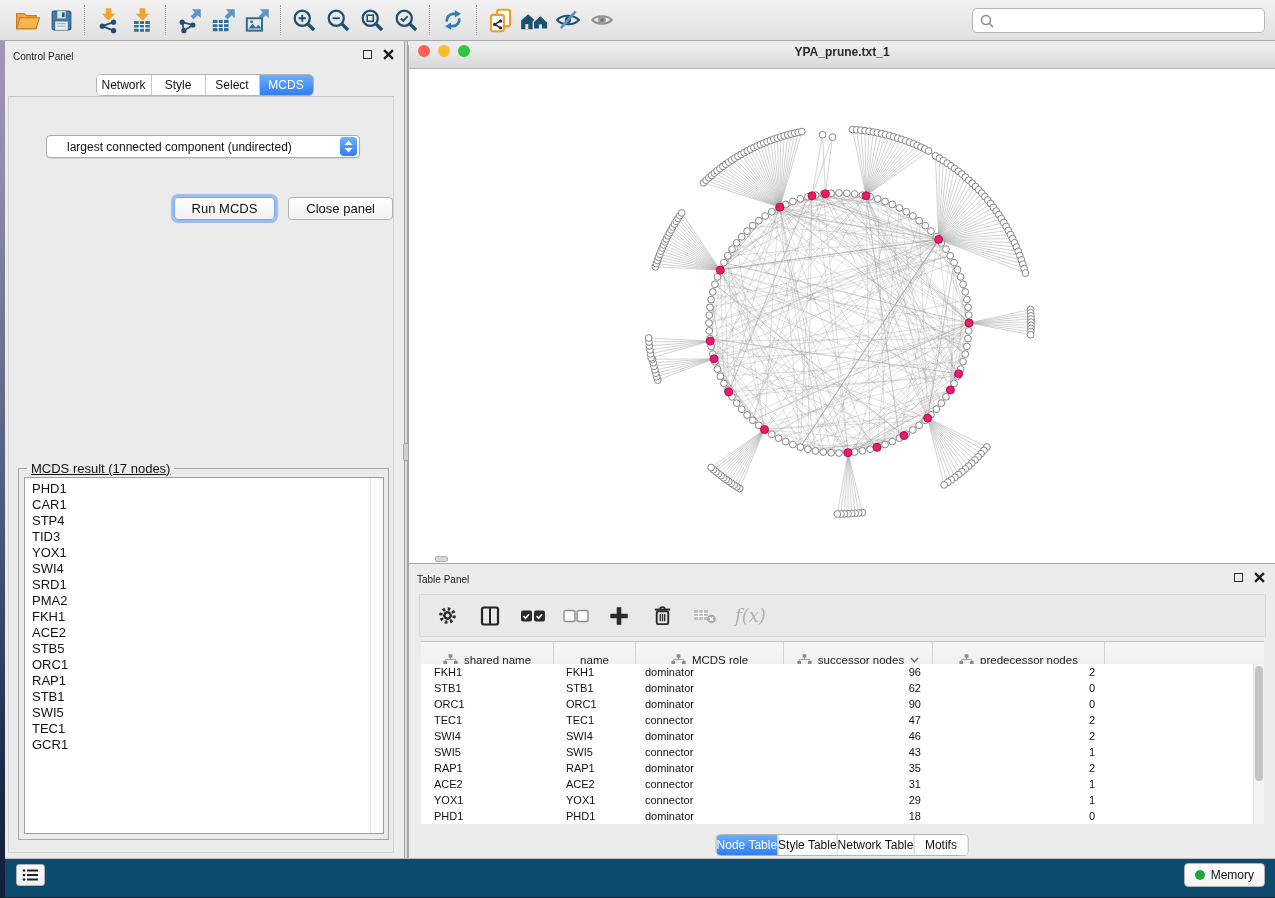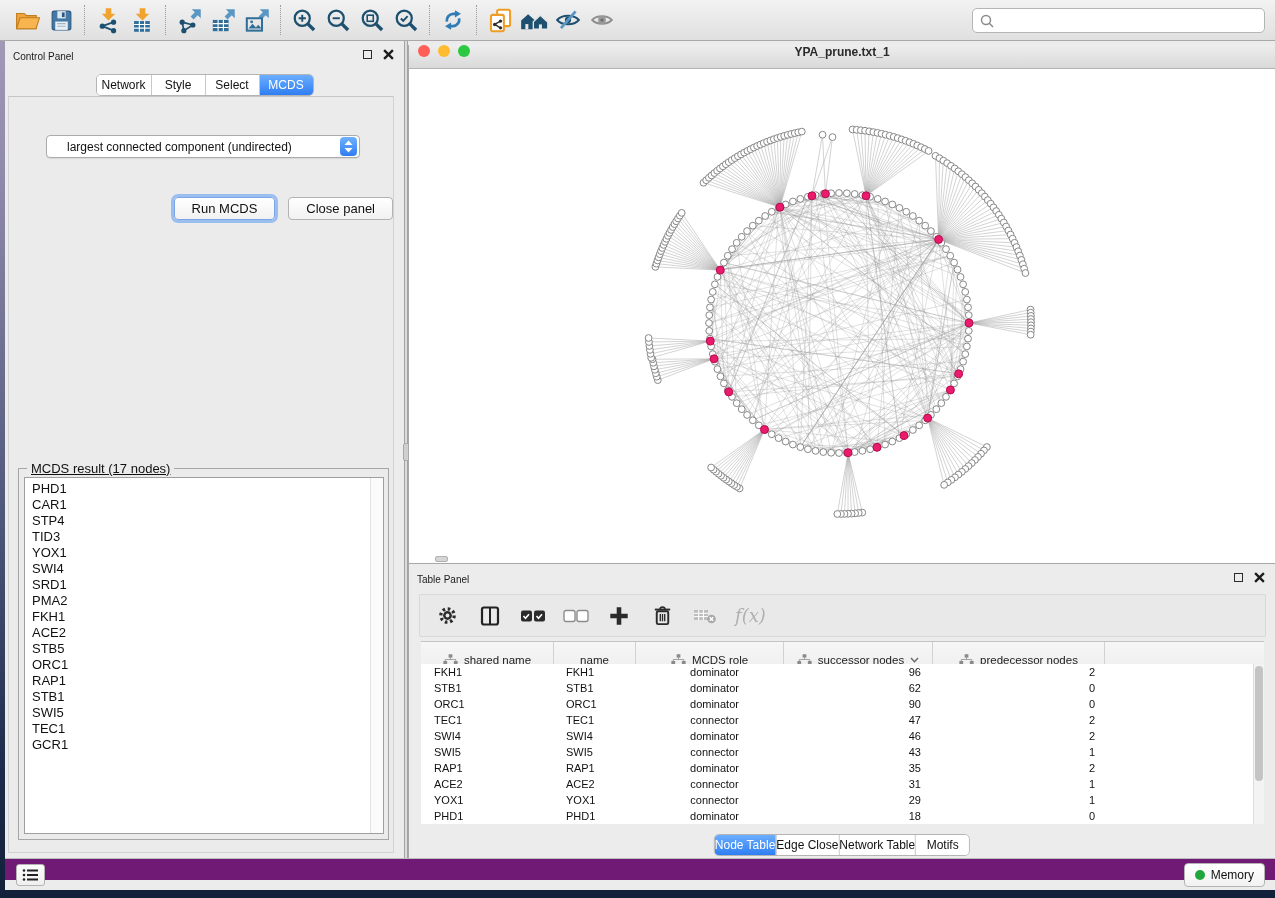--- a/index.html
+++ b/index.html
@@ -100,34 +100,34 @@
   .fx { font-family:"DejaVu Serif", serif; font-style:italic; font-size:18px; color:#b0b0b0; }
   .thead { position:absolute; left:12px; top:77px; width:843px; height:37px; display:flex;
     background:linear-gradient(#f6f6f6,#ededed); border-top:1px solid #c4c4c4;
     border-bottom:1px solid #c4c4c4; font-size:11.5px; color:#222; }
   .th { display:flex; align-items:center; justify-content:center; gap:6px;
     border-right:1px solid #d2d2d2; height:100%; }
   .th:last-child { border-right:none; }
   .tbody { position:absolute; left:12px; top:100px; width:832px; height:160px; background:#fff; }
   .trow { display:flex; height:16px; align-items:center; font-size:11px; color:#111; }
   .c1{width:133px; padding-left:13px;} .c2{width:82px; padding-left:12px;}
-  .c3{width:148px; padding-left:9px;text-align:center;}  .c4{width:149px; text-align:right; padding-right:12px;}
+  .c3{width:148px; padding-left:9px;}  .c4{width:149px; text-align:right; padding-right:12px;}
   .c5{width:172px; text-align:right; padding-right:10px;} .c6{flex:1;}
   .h1{width:133px;} .h2{width:82px;} .h3{width:148px;} .h4{width:149px;} .h5{width:172px;} .h6{flex:1;}
   .vscroll { position:absolute; left:844px; top:100px; width:11px; height:160px;
     background:#f3f3f3; border-left:1px solid #dddddd; }
   .vthumb { position:absolute; left:1px; top:2px; width:8px; height:115px;
     background:#c4c4c4; border-radius:4px; }
   .tp-tabs { position:absolute; top:270px; left:50%; transform:translateX(-50%);
     display:flex; height:22px; border-radius:5px; overflow:hidden;
     border:1px solid #b4b4b4; background:#fff; }
 
   
-  .statusbar { position:absolute; left:0; top:817px; width:1270px; height:22px;
-    background:#701a75; border-top:1px solid #bdbdbd; }
+  .statusbar { position:absolute; left:0; top:817px; width:1270px; height:39px;
+    background:#0c4a6e; border-top:1px solid #bdbdbd; }
   .menu-btn { position:absolute; left:11px; top:5px; width:29px; height:22px;
     background:linear-gradient(#fcfcfc,#efefef); border:1px solid #b3b3b3; border-radius:3px;
     display:flex; align-items:center; justify-content:center; }
   .memory-btn { position:absolute; right:10px; top:4px; height:24px; padding:0 10px;
     background:linear-gradient(#ffffff,#f2f2f2); border:1px solid #b3b3b3; border-radius:4px;
     display:flex; align-items:center; gap:6px; font-size:12px; color:#111; }
   .memdot { width:10px; height:10px; border-radius:50%; }
 </style>
 </head>
 <body>
@@ -1275,21 +1275,21 @@
           <div class="c5">0</div>
           <div class="c6"></div>
         </div>
       </div>
     <div class="vscroll">
       <div class="vthumb"></div>
     </div>
 
     <div class="tp-tabs" id="table-tabs">
         <div class="seg active">Node Table</div>
-        <div class="seg">Edge Close</div>
+        <div class="seg">Style Table</div>
         <div class="seg">Network Table</div>
         <div class="seg">Motifs</div>
       </div>
   </div>
 
   <div class="statusbar">
     <button class="menu-btn">
       <svg width="17" height="14" viewBox="0 0 17 14">
           <circle cx="2" cy="2.5" r="1.3" fill="#222"></circle>
           <circle cx="2" cy="7" r="1.3" fill="#222"></circle>

